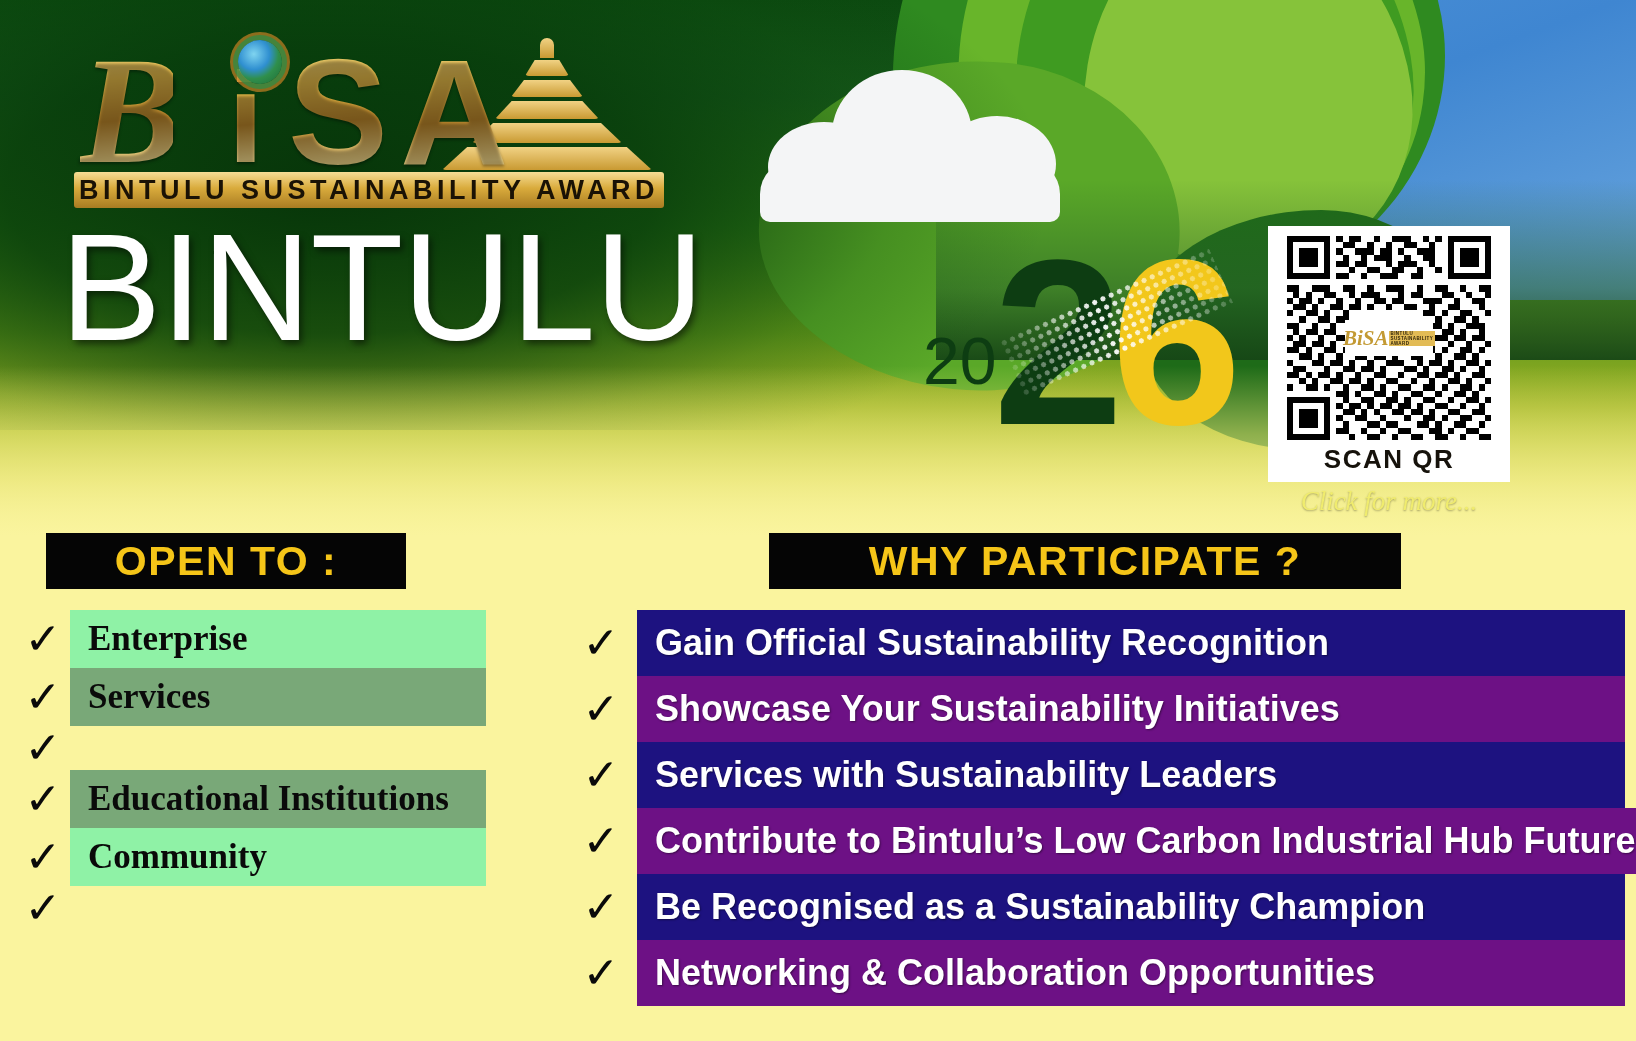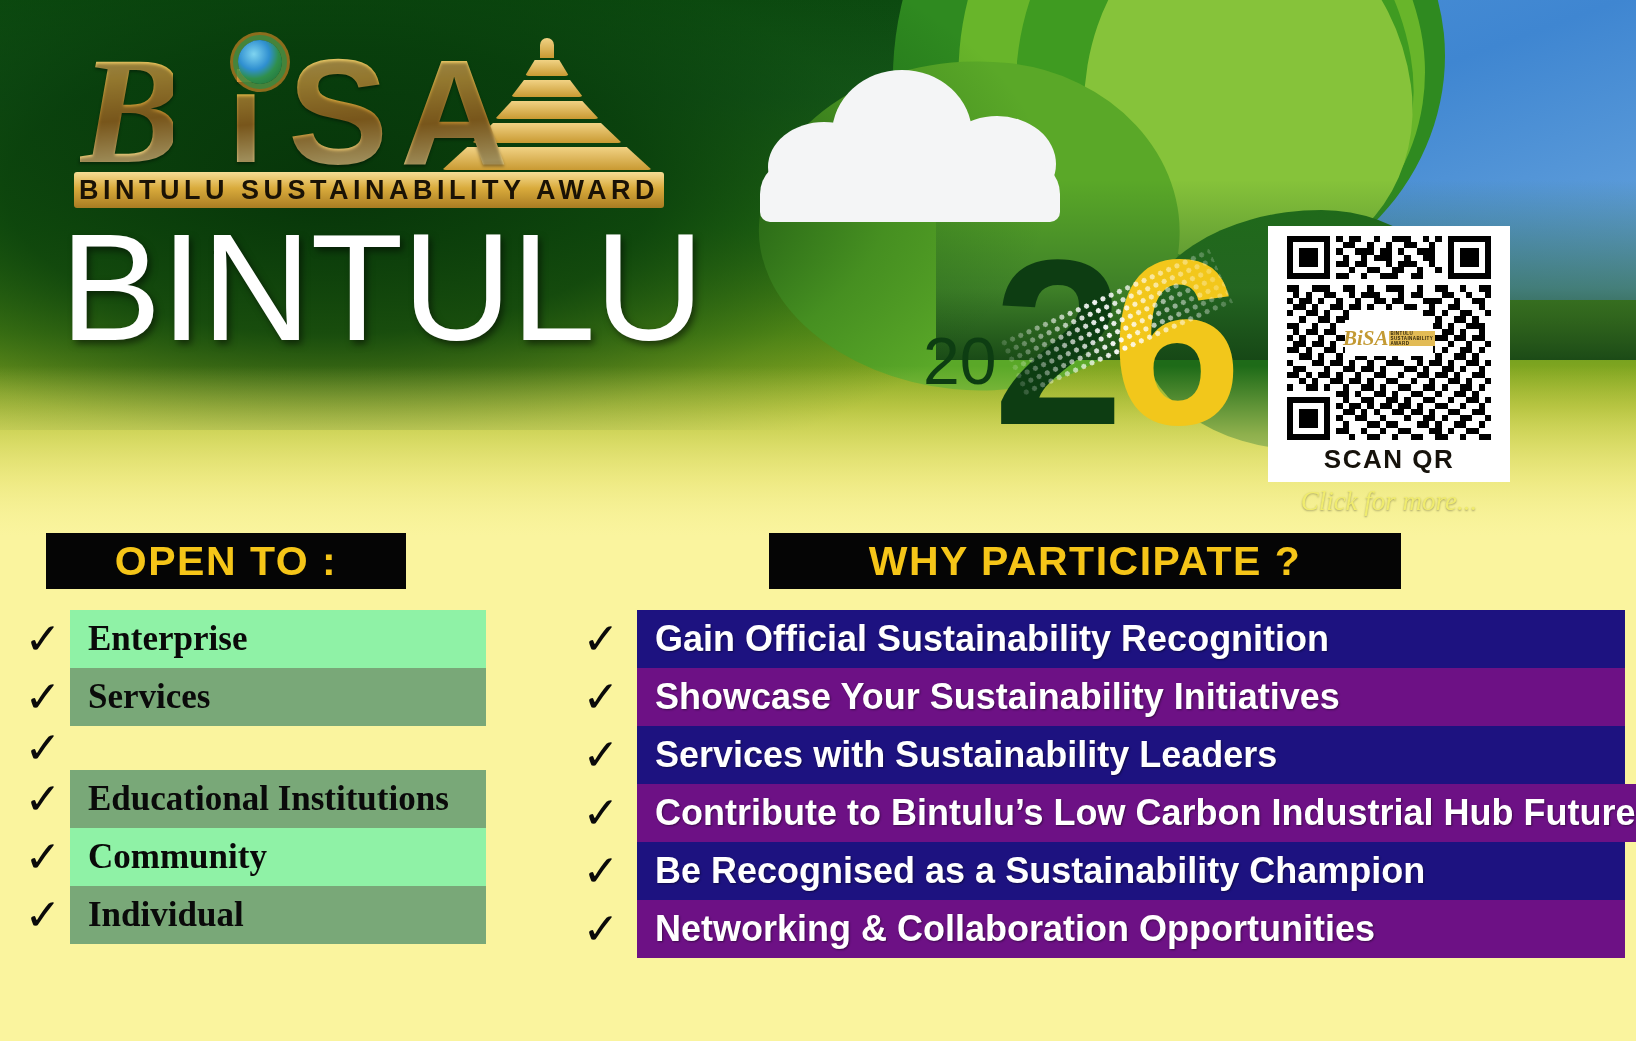--- a/index.html
+++ b/index.html
@@ -278,21 +278,21 @@
     font-weight: bold;
     font-family: "Liberation Sans", sans-serif;
   }
   #list-open .pill {
     height: 58px; font-size: 35px; color: #0a0a0a; font-family: Liberation Serif, serif;
   }
   #list-open .row:nth-child(odd)  .pill { background: #8ff2a6; }
   #list-open .row:nth-child(even) .pill { background: #79a878; }
 
   #list-why .pill {
-    height: 58px; font-size: 36px; color: #ffffff;
+    height: 66px; font-size: 36px; color: #ffffff;
     text-shadow: 1px 1px 2px rgba(0,0,0,0.45);
     white-space: nowrap;
   }
   #list-why .row:nth-child(odd)  .pill { background: #1d1280; }
   #list-why .row:nth-child(even) .pill { background: #6d1185; }
 </style>
 </head>
 <body>
 
 <div id="poster">
@@ -657,21 +657,20 @@
     <div class="row">
       <div class="check">✓</div>
       <div class="pill">Educational Institutions</div>
     </div>
     <div class="row">
       <div class="check">✓</div>
       <div class="pill">Community</div>
     </div>
     <div class="row">
       <div class="check">✓</div>
-      <div class="pill">Individual</div>
     </div>
   </div>
 
   <div id="list-why">
     <div class="row">
       <div class="check">✓</div>
       <div class="pill">Gain Official Sustainability Recognition</div>
     </div>
     <div class="row">
       <div class="check">✓</div>

